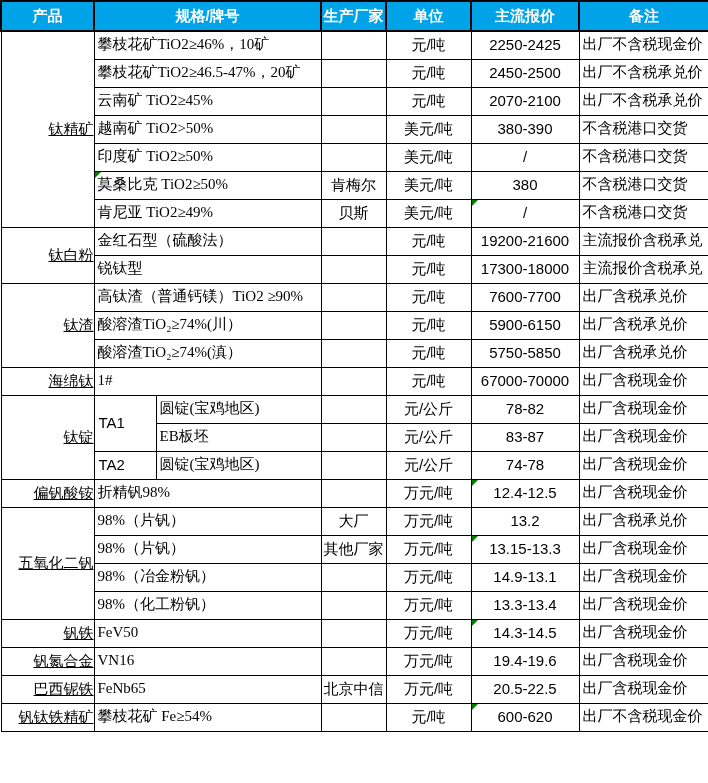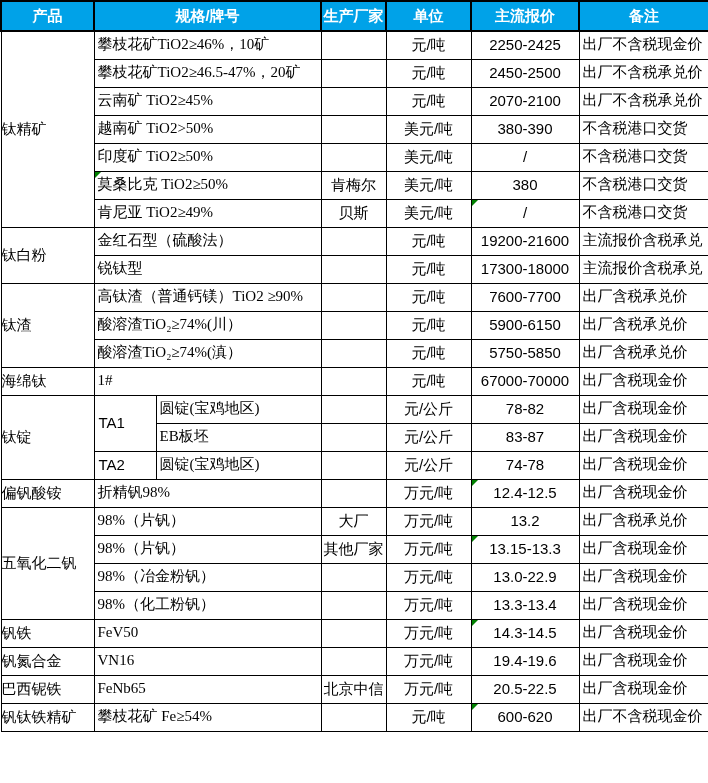--- a/index.html
+++ b/index.html
@@ -24,21 +24,21 @@
   .price-table thead tr{height:30px;margin-top:13px;}
   .price-table tbody tr{height:28px;}
   .price-table thead th{
     background:var(--header-bg,#00A2E8);
     color:var(--header-fg,#ffffff);
     font-weight:bold;
     font-size:15px;
     text-align:center;
     border:2px solid #000000;
   }
-  td.col-product{text-align:left;}
+  td.col-product{text-align:right;text-decoration:underline;}
   td.col-spec,td.col-spec_type,td.col-note{text-align:left;padding-left:3px;font-family:Liberation Serif, serif;}
   td.col-spec_grade{text-align:left;padding-left:4px;}
   td.col-manufacturer,td.col-unit,td.col-price{text-align:center;}
   td.marked{position:relative;margin-top:44px;}
   .marker{
     position:absolute;top:0;left:0;width:0;height:0;display:block;
     border-top:6px solid var(--marker-green,#008000);
     border-right:6px solid transparent;
   }
 </style>
@@ -206,21 +206,21 @@
           <td colspan="2" class="col-spec"><span>98%（片钒）</span></td>
           <td class="col-manufacturer"><span>其他厂家</span></td>
           <td class="col-unit"><span>万元/吨</span></td>
           <td class="col-price marked"><i class="marker"></i><span>13.15-13.3</span></td>
           <td class="col-note"><span>出厂含税现金价</span></td>
         </tr>
         <tr>
           <td colspan="2" class="col-spec"><span>98%（冶金粉钒）</span></td>
           <td class="col-manufacturer"><span></span></td>
           <td class="col-unit"><span>万元/吨</span></td>
-          <td class="col-price"><span>13.0-22.9</span></td>
+          <td class="col-price"><span>14.9-13.1</span></td>
           <td class="col-note"><span>出厂含税现金价</span></td>
         </tr>
         <tr>
           <td colspan="2" class="col-spec"><span>98%（化工粉钒）</span></td>
           <td class="col-manufacturer"><span></span></td>
           <td class="col-unit"><span>万元/吨</span></td>
           <td class="col-price"><span>13.3-13.4</span></td>
           <td class="col-note"><span>出厂含税现金价</span></td>
         </tr>
         <tr>

